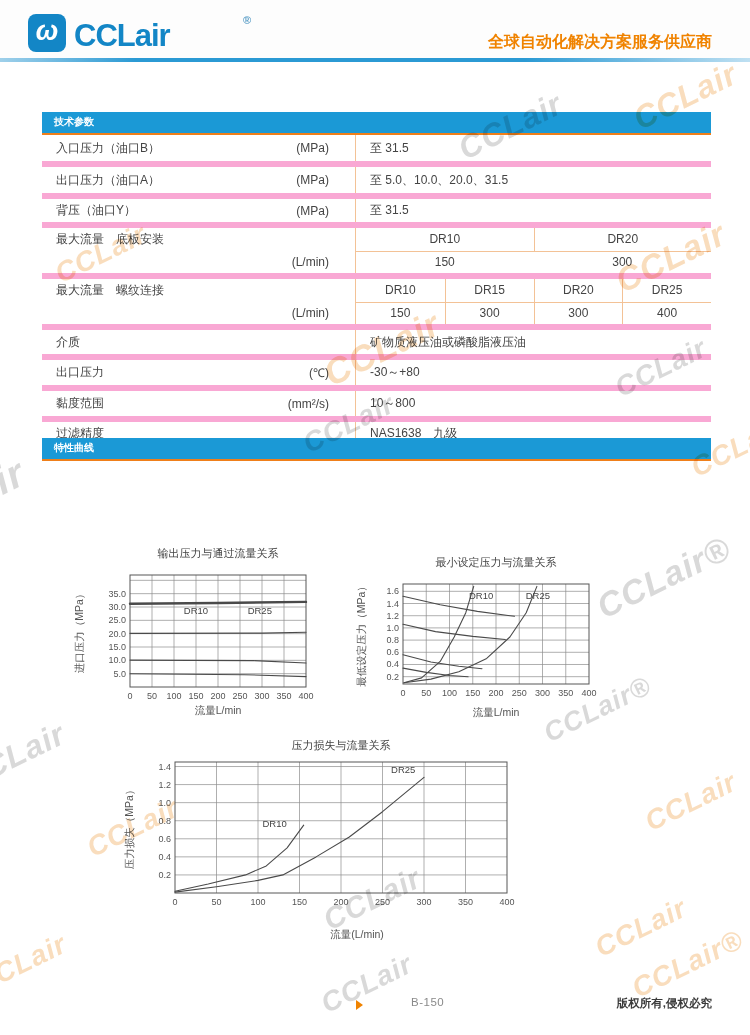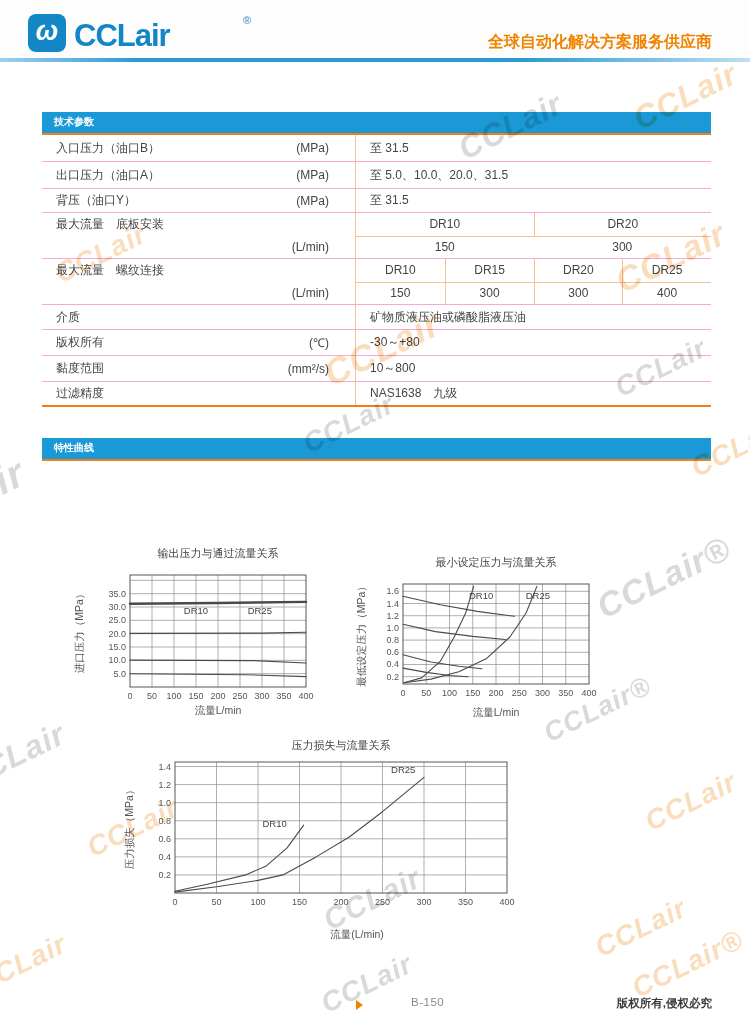--- a/index.html
+++ b/index.html
@@ -20,21 +20,21 @@
       transform:rotate(-26deg);mix-blend-mode:multiply;pointer-events:none;z-index:3;}
   .wm.g{color:rgba(170,170,170,.45);}
   .wm.t{color:rgba(240,170,90,.40);}
   
   .secbar{position:absolute;left:42px;width:669px;height:21px;background:#1b99d6;z-index:2;
       border-bottom:2px solid #ef7f1a;}
   .secbar span{display:block;padding:3px 0 0 12px;font-size:10px;font-weight:bold;color:#fff;}
   
   .ptable{position:absolute;left:42px;top:135px;width:669px;z-index:2;border-bottom:2px solid #ef7f1a;
       font-size:12px;color:#444;}
-  .prow{display:flex;border-bottom:1px solid #f9a8d4;}
+  .prow{display:flex;border-bottom:6px solid #f9a8d4;}
   .prow:last-child{border-bottom:none;}
   .pleft{width:313px;display:flex;align-items:center;}
   .plabel{flex:1;padding-left:14px;}
   .punit{width:90px;text-align:right;padding-right:26px;color:#444;}
   .pright{flex:1;border-left:1px solid #f3c296;display:flex;align-items:center;}
   .pvalue{padding-left:14px;}
   .pleft2{width:313px;display:flex;flex-direction:column;}
   .pleft2 .l1{height:23px;display:flex;align-items:center;padding-left:14px;}
   .pleft2 .l2{height:23px;display:flex;align-items:center;justify-content:flex-end;padding-right:26px;}
   .flowgrid{flex:1;border-left:1px solid #f3c296;display:grid;grid-auto-rows:1fr;}
@@ -162,21 +162,21 @@
       <div class="pleft">
         <span class="plabel">介质</span>
         <span class="punit"></span>
       </div>
       <div class="pright">
         <span class="pvalue">矿物质液压油或磷酸脂液压油</span>
       </div>
     </div>
     <div class="prow" style="height:25px;">
       <div class="pleft">
-        <span class="plabel">版权所有</span>
+        <span class="plabel">出口压力</span>
         <span class="punit">(℃)</span>
       </div>
       <div class="pright">
         <span class="pvalue">-30～+80</span>
       </div>
     </div>
     <div class="prow" style="height:25px;">
       <div class="pleft">
         <span class="plabel">黏度范围</span>
         <span class="punit">(mm²/s)</span>

